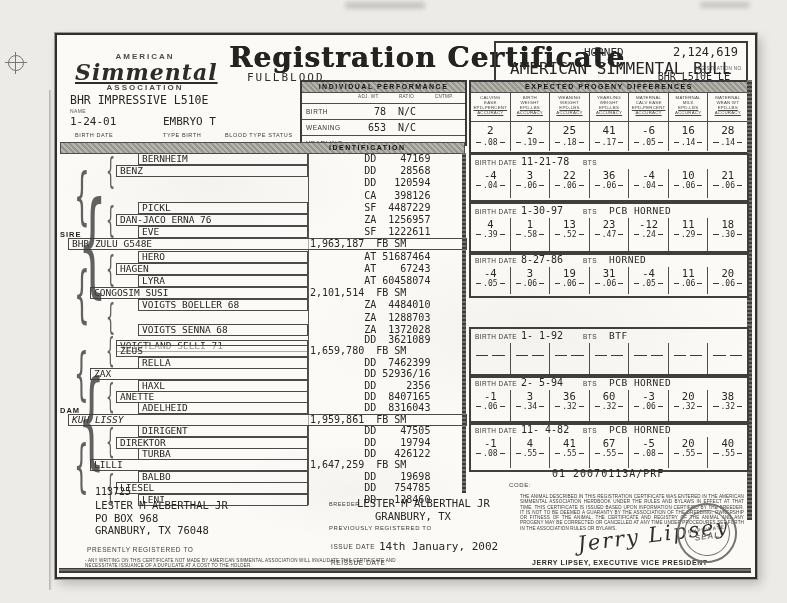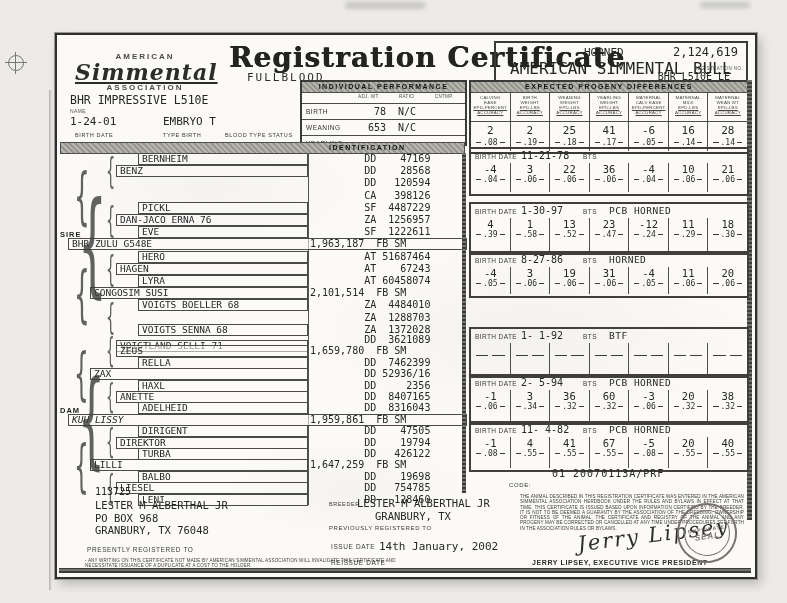--- a/index.html
+++ b/index.html
@@ -382,21 +382,21 @@
           <div class="brace" style="left: 46px; top: 137.8px; height: 32.2px; font-size: 33.81px; line-height: 32.2px;">{</div>
           <div class="ped-side-label lbl" style="top: 72.39px;">DAM</div>
         </div>
       </div>
 
     <div class="abs darkbar" style="left:405px;top:118px;width:4px;height:340px;"></div>
 
     <div class="abs darkbar" style="left:690px;top:45px;width:5px;height:440px;"></div>
 
     <div class="abs" id="epd-panel" style="left:412px;top:0;width:276px;height:542px;">
-        <div class="epd-block" style="top: 112px; height: 45px;">
+        <div class="epd-block" style="top: 118px; height: 45px;">
           <div class="blk-head">
             <div class="bd-lbl lbl">BIRTH DATE</div>
             <div class="bd-val mono">11-21-78</div>
             <div class="bts lbl">BTS</div>
           </div>
           <div class="blk-vals">
             <div class="blk-cell">
               <div class="bval mono">-4</div>
               <div class="acc mono" style="margin: 0px 3px;">.04</div>
             </div>

